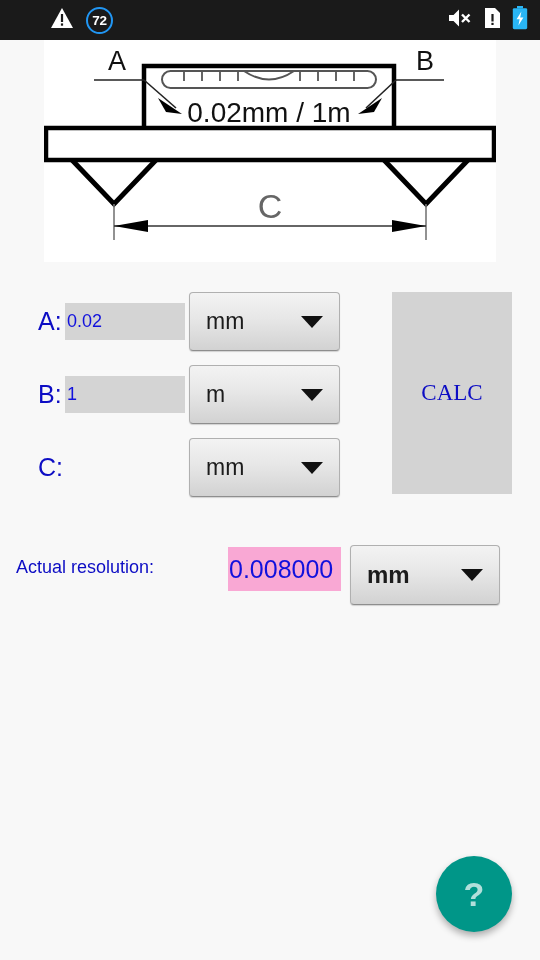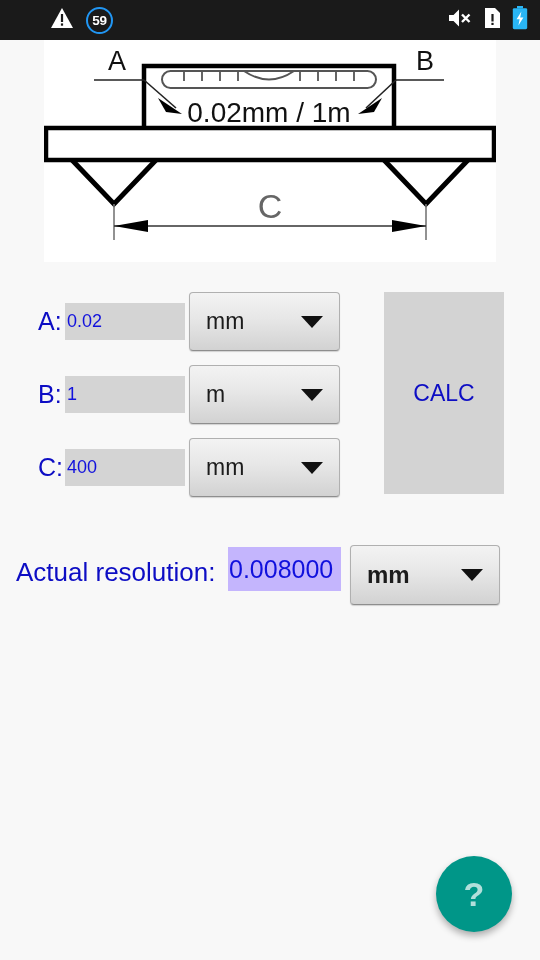--- a/index.html
+++ b/index.html
@@ -127,54 +127,54 @@
     margin-left: auto;
     width: 0; height: 0;
     border-left: 11px solid transparent;
     border-right: 11px solid transparent;
     border-top: 12px solid #111111;
   }
 
   
   .calc-btn {
     position: absolute;
-    left: 384px;
+    left: 392px;
     top: 292px;
     width: 120px;
     height: 202px;
     background: #d3d3d3;
     border: none;
     color: #0d0dc4;
-    font-family: Liberation Sans, sans-serif;
+    font-family: Liberation Serif, serif;
     font-size: 23px;
     cursor: pointer;
   }
 
   
   .result-row {
     position: absolute;
     left: 0;
     top: 545px;
     width: 540px;
     height: 62px;
   }
   .result-label {
     position: absolute;
     left: 16px;
     top: 12px;
     color: #0d0dc4;
-    font-size: 26px;
+    font-size: 18px;
   }
   .result-value {
     position: absolute;
     left: 228px;
     top: 2px;
     width: 113px;
     height: 44px;
-    background: #c4b5fd;
+    background: #f9a8d4;
     color: #1111dd;
     font-size: 25px;
     display: flex;
     align-items: center;
     padding-left: 1px;
   }
   .result-spinner {
     position: absolute;
     left: 350px;
     top: 0;
@@ -223,21 +223,21 @@
 
 <div class="status-bar">
   <div class="status-left">
     <span class="warn-icon">
       <svg width="24" height="22" viewBox="0 0 24 22">
         <path d="M12 1 L23 21 L1 21 Z" fill="#ffffff"></path>
         <rect x="10.9" y="7" width="2.2" height="8" fill="#1a1a1a"></rect>
         <rect x="10.9" y="16.4" width="2.2" height="2.3" fill="#1a1a1a"></rect>
       </svg>
     </span>
-    <span class="badge-97">59</span>
+    <span class="badge-97">72</span>
   </div>
 
   <div class="status-right">
     <span>
       <svg width="26" height="22" viewBox="0 0 26 22">
         <path d="M2 8 L6.5 8 L12 2.5 L12 19.5 L6.5 14 L2 14 Z" fill="#ffffff"></path>
         <path d="M15 7.5 L22.5 15 M22.5 7.5 L15 15" stroke="#ffffff" stroke-width="2.4" fill="none"></path>
       </svg>
     </span>
     <span>
@@ -320,21 +320,20 @@
     <span class="row-label">B:</span>
     <input class="field" type="text" value="1" style="">
     <div class="spinner">
       <span class="sp-text">m</span>
       <span class="caret"></span>
     </div>
   </div>
 
   <div class="row">
     <span class="row-label">C:</span>
-    <input class="field" type="text" value="400" style="">
     <div class="spinner">
       <span class="sp-text">mm</span>
       <span class="caret"></span>
     </div>
   </div>
 
 </div>
 
 <button class="calc-btn">CALC</button>
 

